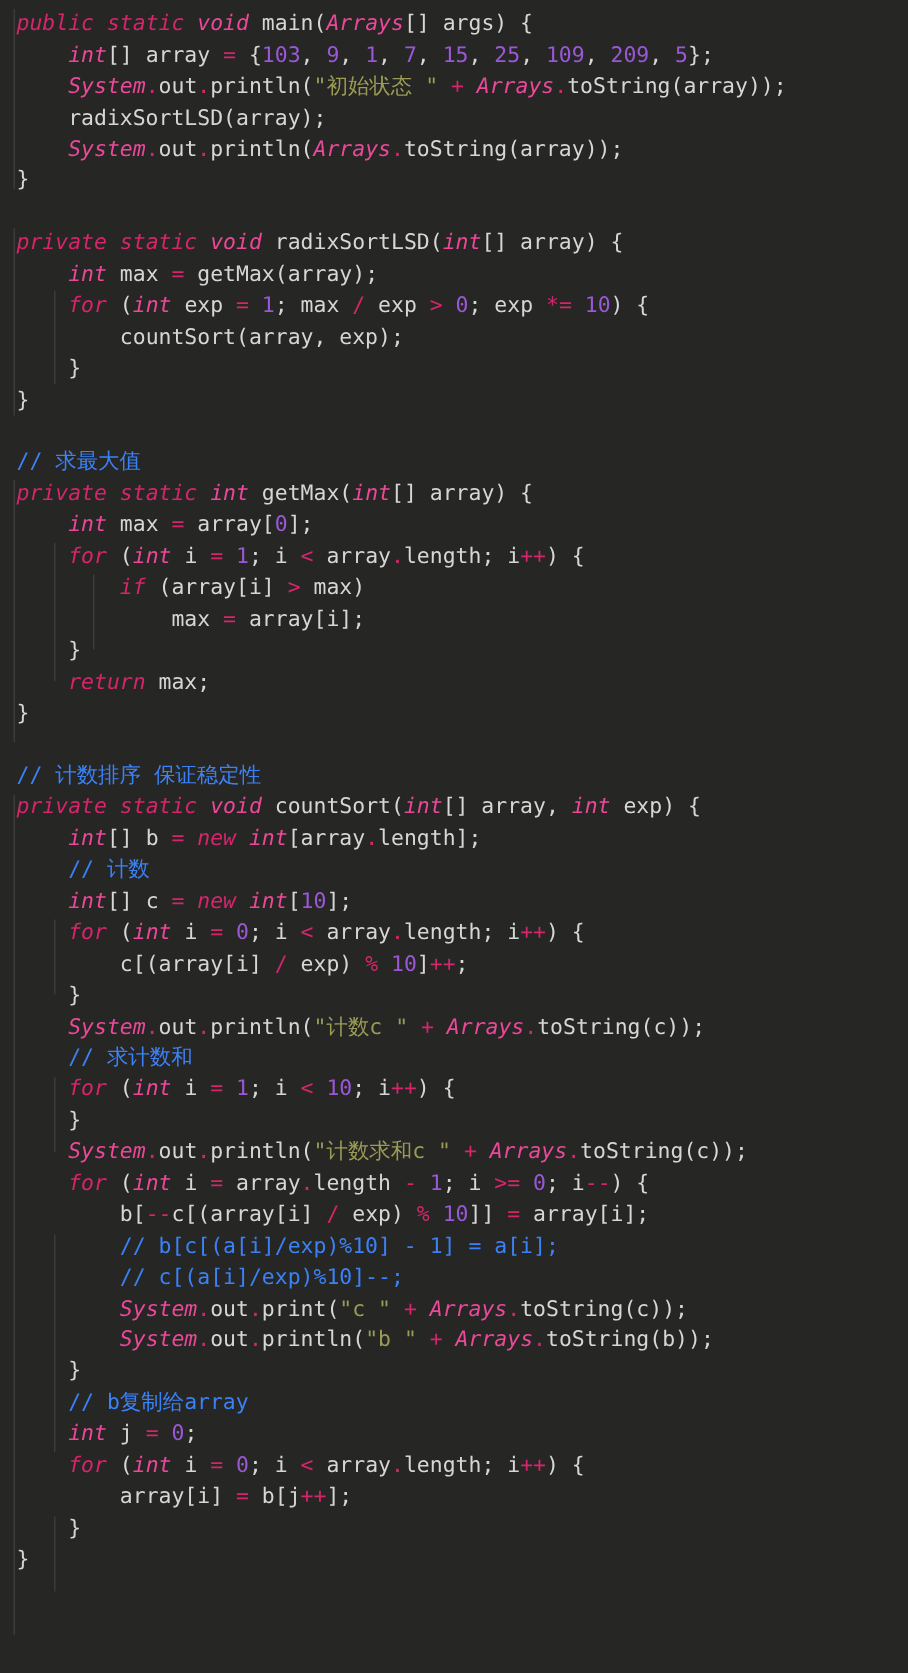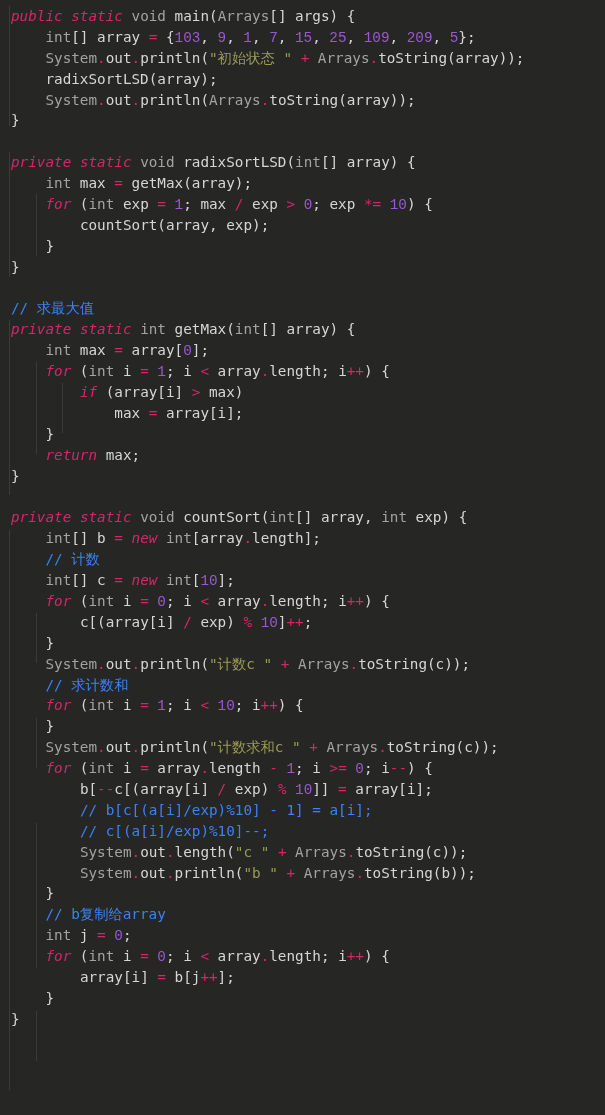--- a/index.html
+++ b/index.html
@@ -35,22 +35,22 @@
   .guide {
     position: absolute;
     width: 1px;
     background: #3b3b39;
     top: 0;
     pointer-events: none;
   }
 
   
   .kw   { color: #d6256b; font-style: italic; }            
-  .typ  { color: #a3a3a3; }  
-  .num  { color: #9a58d6; font-family: Liberation Mono, monospace; }            
+  .typ  { color: #ec4899; font-style: italic; }  
+  .num  { color: #9a58d6; }            
   .str  { color: #9b9b55; }            
   .cmt  { color: #3b82f6; }            
   .op   { color: #d6256b; }            
   .pl   { color: #d6d6d6; }            
   .dot  { color: #d6256b; }
 </style>
 </head>
 <body>
 
 <div id="editor">
@@ -85,37 +85,38 @@
       <div class="line"><span class="cmt">// 求最大值</span></div>
       <div class="line"><span class="kw">private</span><span class="pl"> </span><span class="kw">static</span><span class="pl"> </span><span class="typ">int</span><span class="pl"> getMax(</span><span class="typ">int</span><span class="pl">[] array) {</span></div>
       <div class="line">    <span class="typ">int</span><span class="pl"> max </span><span class="op">=</span><span class="pl"> array[</span><span class="num">0</span><span class="pl">];</span></div>
       <div class="line">    <span class="kw">for</span><span class="pl"> (</span><span class="typ">int</span><span class="pl"> i </span><span class="op">=</span><span class="pl"> </span><span class="num">1</span><span class="pl">; i </span><span class="op">&lt;</span><span class="pl"> array</span><span class="dot">.</span><span class="pl">length; i</span><span class="op">++</span><span class="pl">) {</span></div>
       <div class="line">        <span class="kw">if</span><span class="pl"> (array[i] </span><span class="op">&gt;</span><span class="pl"> max)</span></div>
       <div class="line">            <span class="pl">max </span><span class="op">=</span><span class="pl"> array[i];</span></div>
       <div class="line">    <span class="pl">}</span></div>
       <div class="line">    <span class="kw">return</span><span class="pl"> max;</span></div>
       <div class="line"><span class="pl">}</span></div>
       <div class="line">&nbsp;</div>
+      <div class="line"><span class="cmt">// 计数排序 保证稳定性</span></div>
       <div class="line"><span class="kw">private</span><span class="pl"> </span><span class="kw">static</span><span class="pl"> </span><span class="typ">void</span><span class="pl"> countSort(</span><span class="typ">int</span><span class="pl">[] array, </span><span class="typ">int</span><span class="pl"> exp) {</span></div>
       <div class="line">    <span class="typ">int</span><span class="pl">[] b </span><span class="op">=</span><span class="pl"> </span><span class="kw">new</span><span class="pl"> </span><span class="typ">int</span><span class="pl">[array</span><span class="dot">.</span><span class="pl">length];</span></div>
       <div class="line">    <span class="cmt">// 计数</span></div>
       <div class="line">    <span class="typ">int</span><span class="pl">[] c </span><span class="op">=</span><span class="pl"> </span><span class="kw">new</span><span class="pl"> </span><span class="typ">int</span><span class="pl">[</span><span class="num">10</span><span class="pl">];</span></div>
       <div class="line">    <span class="kw">for</span><span class="pl"> (</span><span class="typ">int</span><span class="pl"> i </span><span class="op">=</span><span class="pl"> </span><span class="num">0</span><span class="pl">; i </span><span class="op">&lt;</span><span class="pl"> array</span><span class="dot">.</span><span class="pl">length; i</span><span class="op">++</span><span class="pl">) {</span></div>
       <div class="line">        <span class="pl">c[(array[i] </span><span class="op">/</span><span class="pl"> exp) </span><span class="op">%</span><span class="pl"> </span><span class="num">10</span><span class="pl">]</span><span class="op">++</span><span class="pl">;</span></div>
       <div class="line">    <span class="pl">}</span></div>
       <div class="line">    <span class="typ">System</span><span class="dot">.</span><span class="pl">out</span><span class="dot">.</span><span class="pl">println(</span><span class="str">"计数c "</span><span class="pl"> </span><span class="op">+</span><span class="pl"> </span><span class="typ">Arrays</span><span class="dot">.</span><span class="pl">toString(c));</span></div>
       <div class="line">    <span class="cmt">// 求计数和</span></div>
       <div class="line">    <span class="kw">for</span><span class="pl"> (</span><span class="typ">int</span><span class="pl"> i </span><span class="op">=</span><span class="pl"> </span><span class="num">1</span><span class="pl">; i </span><span class="op">&lt;</span><span class="pl"> </span><span class="num">10</span><span class="pl">; i</span><span class="op">++</span><span class="pl">) {</span></div>
       <div class="line">    <span class="pl">}</span></div>
       <div class="line">    <span class="typ">System</span><span class="dot">.</span><span class="pl">out</span><span class="dot">.</span><span class="pl">println(</span><span class="str">"计数求和c "</span><span class="pl"> </span><span class="op">+</span><span class="pl"> </span><span class="typ">Arrays</span><span class="dot">.</span><span class="pl">toString(c));</span></div>
       <div class="line">    <span class="kw">for</span><span class="pl"> (</span><span class="typ">int</span><span class="pl"> i </span><span class="op">=</span><span class="pl"> array</span><span class="dot">.</span><span class="pl">length </span><span class="op">-</span><span class="pl"> </span><span class="num">1</span><span class="pl">; i </span><span class="op">&gt;=</span><span class="pl"> </span><span class="num">0</span><span class="pl">; i</span><span class="op">--</span><span class="pl">) {</span></div>
       <div class="line">        <span class="pl">b[</span><span class="op">--</span><span class="pl">c[(array[i] </span><span class="op">/</span><span class="pl"> exp) </span><span class="op">%</span><span class="pl"> </span><span class="num">10</span><span class="pl">]] </span><span class="op">=</span><span class="pl"> array[i];</span></div>
       <div class="line">        <span class="cmt">// b[c[(a[i]/exp)%10] - 1] = a[i];</span></div>
       <div class="line">        <span class="cmt">// c[(a[i]/exp)%10]--;</span></div>
-      <div class="line">        <span class="typ">System</span><span class="dot">.</span><span class="pl">out</span><span class="dot">.</span><span class="pl">length(</span><span class="str">"c "</span><span class="pl"> </span><span class="op">+</span><span class="pl"> </span><span class="typ">Arrays</span><span class="dot">.</span><span class="pl">toString(c));</span></div>
+      <div class="line">        <span class="typ">System</span><span class="dot">.</span><span class="pl">out</span><span class="dot">.</span><span class="pl">print(</span><span class="str">"c "</span><span class="pl"> </span><span class="op">+</span><span class="pl"> </span><span class="typ">Arrays</span><span class="dot">.</span><span class="pl">toString(c));</span></div>
       <div class="line">        <span class="typ">System</span><span class="dot">.</span><span class="pl">out</span><span class="dot">.</span><span class="pl">println(</span><span class="str">"b "</span><span class="pl"> </span><span class="op">+</span><span class="pl"> </span><span class="typ">Arrays</span><span class="dot">.</span><span class="pl">toString(b));</span></div>
       <div class="line">    <span class="pl">}</span></div>
       <div class="line">    <span class="cmt">// b复制给array</span></div>
       <div class="line">    <span class="typ">int</span><span class="pl"> j </span><span class="op">=</span><span class="pl"> </span><span class="num">0</span><span class="pl">;</span></div>
       <div class="line">    <span class="kw">for</span><span class="pl"> (</span><span class="typ">int</span><span class="pl"> i </span><span class="op">=</span><span class="pl"> </span><span class="num">0</span><span class="pl">; i </span><span class="op">&lt;</span><span class="pl"> array</span><span class="dot">.</span><span class="pl">length; i</span><span class="op">++</span><span class="pl">) {</span></div>
       <div class="line">        <span class="pl">array[i] </span><span class="op">=</span><span class="pl"> b[j</span><span class="op">++</span><span class="pl">];</span></div>
       <div class="line">    <span class="pl">}</span></div>
       <div class="line"><span class="pl">}</span></div>
     </div>
 </div>

